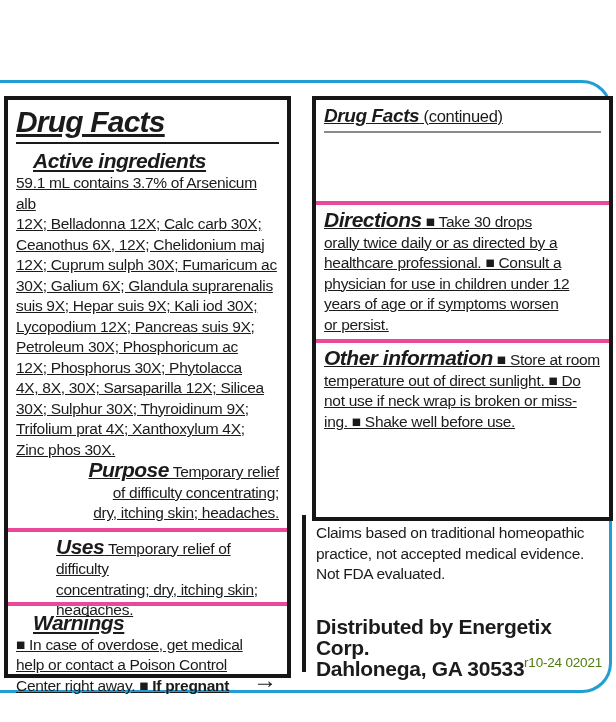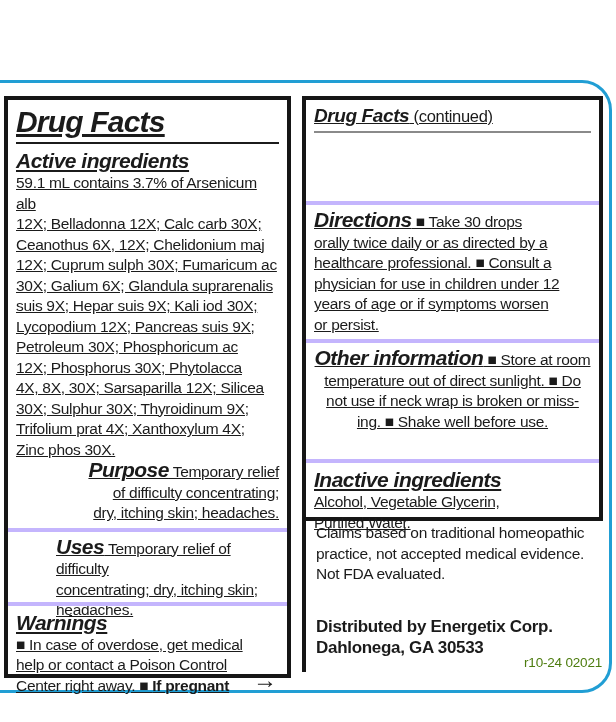--- a/index.html
+++ b/index.html
@@ -10,54 +10,54 @@
     font-family:"Liberation Sans", sans-serif;
   }
   
   .cyan-frame {
     position:absolute; left:-60px; top:80px; width:672px; height:613px;
     border:3px solid #219ed4; border-radius:30px; background:transparent;
   }
   
   .col-box { position:absolute; background:#ffffff; border:4px solid #161616; display:flex; flex-direction:column;text-decoration:underline; }
   #left-col  { left:4px;  top:96px; width:287px; height:582px; }
-  #right-col { left:302px; top:96px; width:301px; height:425px; }
+  #right-col { left:312px; top:96px; width:301px; height:425px; }
   .sect { padding:5px 8px 4px 8px; position:relative; }
-  .sect + .sect { border-top:4px solid #c4b5fd; }
+  .sect + .sect { border-top:4px solid #ec4899; }
 
   #left-s1 { flex:1 1 auto; }
   #left-s2 { height:74px; flex:0 0 auto;padding-left:48px; }
   #left-s3 { height:96px; flex:0 0 auto; }
 
   #right-s1 { height:101px; flex:0 0 auto; }
   #right-s2 { height:138px; flex:0 0 auto; }
-  #right-s3 { height:120px; flex:0 0 auto;text-align:center; }
+  #right-s3 { height:78px; flex:0 0 auto; }
   #right-s4 { flex:1 1 auto; }
 
   
   #right-open {
     position:absolute; left:302px; top:515px; width:308px; height:157px;
     border-left:4px solid #161616; padding:8px 0 0 10px;
   }
 
   .h1 { font-size:30px; font-weight:bold; font-style:italic; letter-spacing:-0.8px; line-height:1.1; }
   .title-rule { height:0; border-top:2.5px solid #1b1b1b; margin:4px 0 5px 0; }
   .hdr-rule   { height:0; border-top:2px solid #8a8a8a; margin:4px 0 5px 0; }
-  .h2 { font-size:21px; font-weight:bold; font-style:italic; letter-spacing:-0.5px; line-height:1.15; }
+  .h2 { font-size:21px; font-weight:bold; font-style:italic; letter-spacing:-0.5px; line-height:1.15;margin-left:17px; }
   .h2-inline { font-size:21px; font-weight:bold; font-style:italic; letter-spacing:-0.5px; }
   .body { font-size:15.5px; line-height:20.5px; letter-spacing:-0.3px; white-space:pre-line; }
   .b { font-weight:bold; }
   .right-align { text-align:right; }
   .hdr-title { font-size:19px; font-weight:bold; font-style:italic; letter-spacing:-0.4px; }
   .hdr-suffix { font-size:16.5px; letter-spacing:-0.3px; }
   .arrow {
     position:absolute; right:10px; bottom:6px;
     font-size:24px; font-weight:bold; line-height:1;
   }
-  .dist { font-size:17px; font-weight:bold; letter-spacing:-0.3px; line-height:21px; white-space:pre-line; margin-top:31px; }
+  .dist { font-size:21px; font-weight:bold; letter-spacing:-0.3px; line-height:21px; white-space:pre-line; margin-top:31px; }
   .rev { position:absolute; right:8px; bottom:2px; font-size:13.5px; letter-spacing:-0.2px; color:#4d7c0f; }
   .claims { padding-right:2px; }
 </style>
 </head>
 <body>
 
 <div id="canvas">
 
   <div class="cyan-frame"></div>
 
@@ -117,25 +117,20 @@
 or persist.</span></div>
     </div>
 
     <div class="sect" id="right-s3">
       <div class="body"><span class="h2-inline">Other information</span><span> ■ Store at room
 temperature out of direct sunlight. ■ Do
 not use if neck wrap is broken or miss-
 ing. ■ Shake well before use.</span></div>
     </div>
 
-    <div class="sect" id="right-s4">
-      <div class="h2">Inactive ingredients</div>
-      <div class="body">Alcohol, Vegetable Glycerin,
-Purified Water.</div>
-    </div>
 
   </div>
 
   <div id="right-open">
     <div class="body claims">Claims based on traditional homeopathic
 practice, not accepted medical evidence.
 Not FDA evaluated.</div>
     <div class="dist">Distributed by Energetix Corp.
 Dahlonega, GA 30533</div>
     <div class="rev">r10-24 02021</div>

